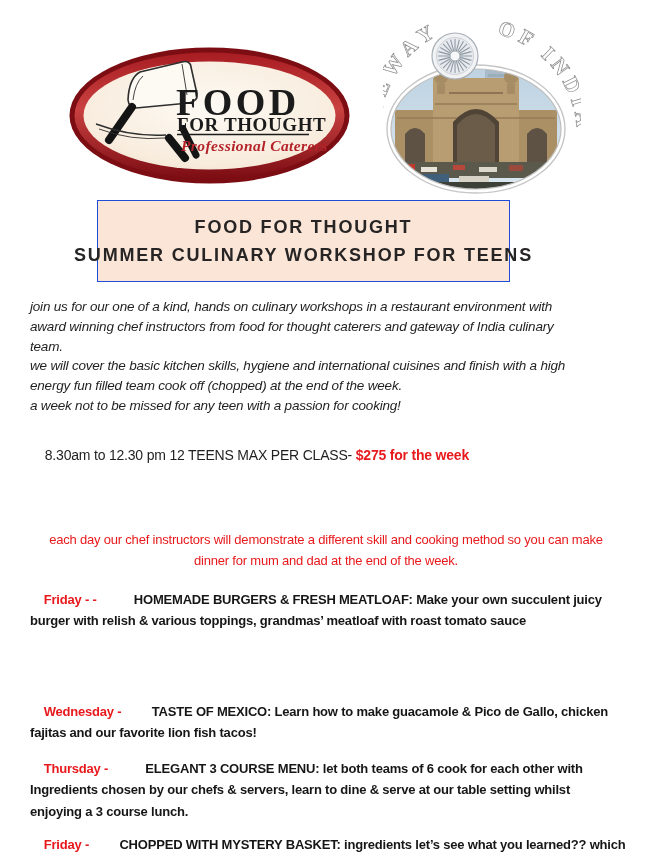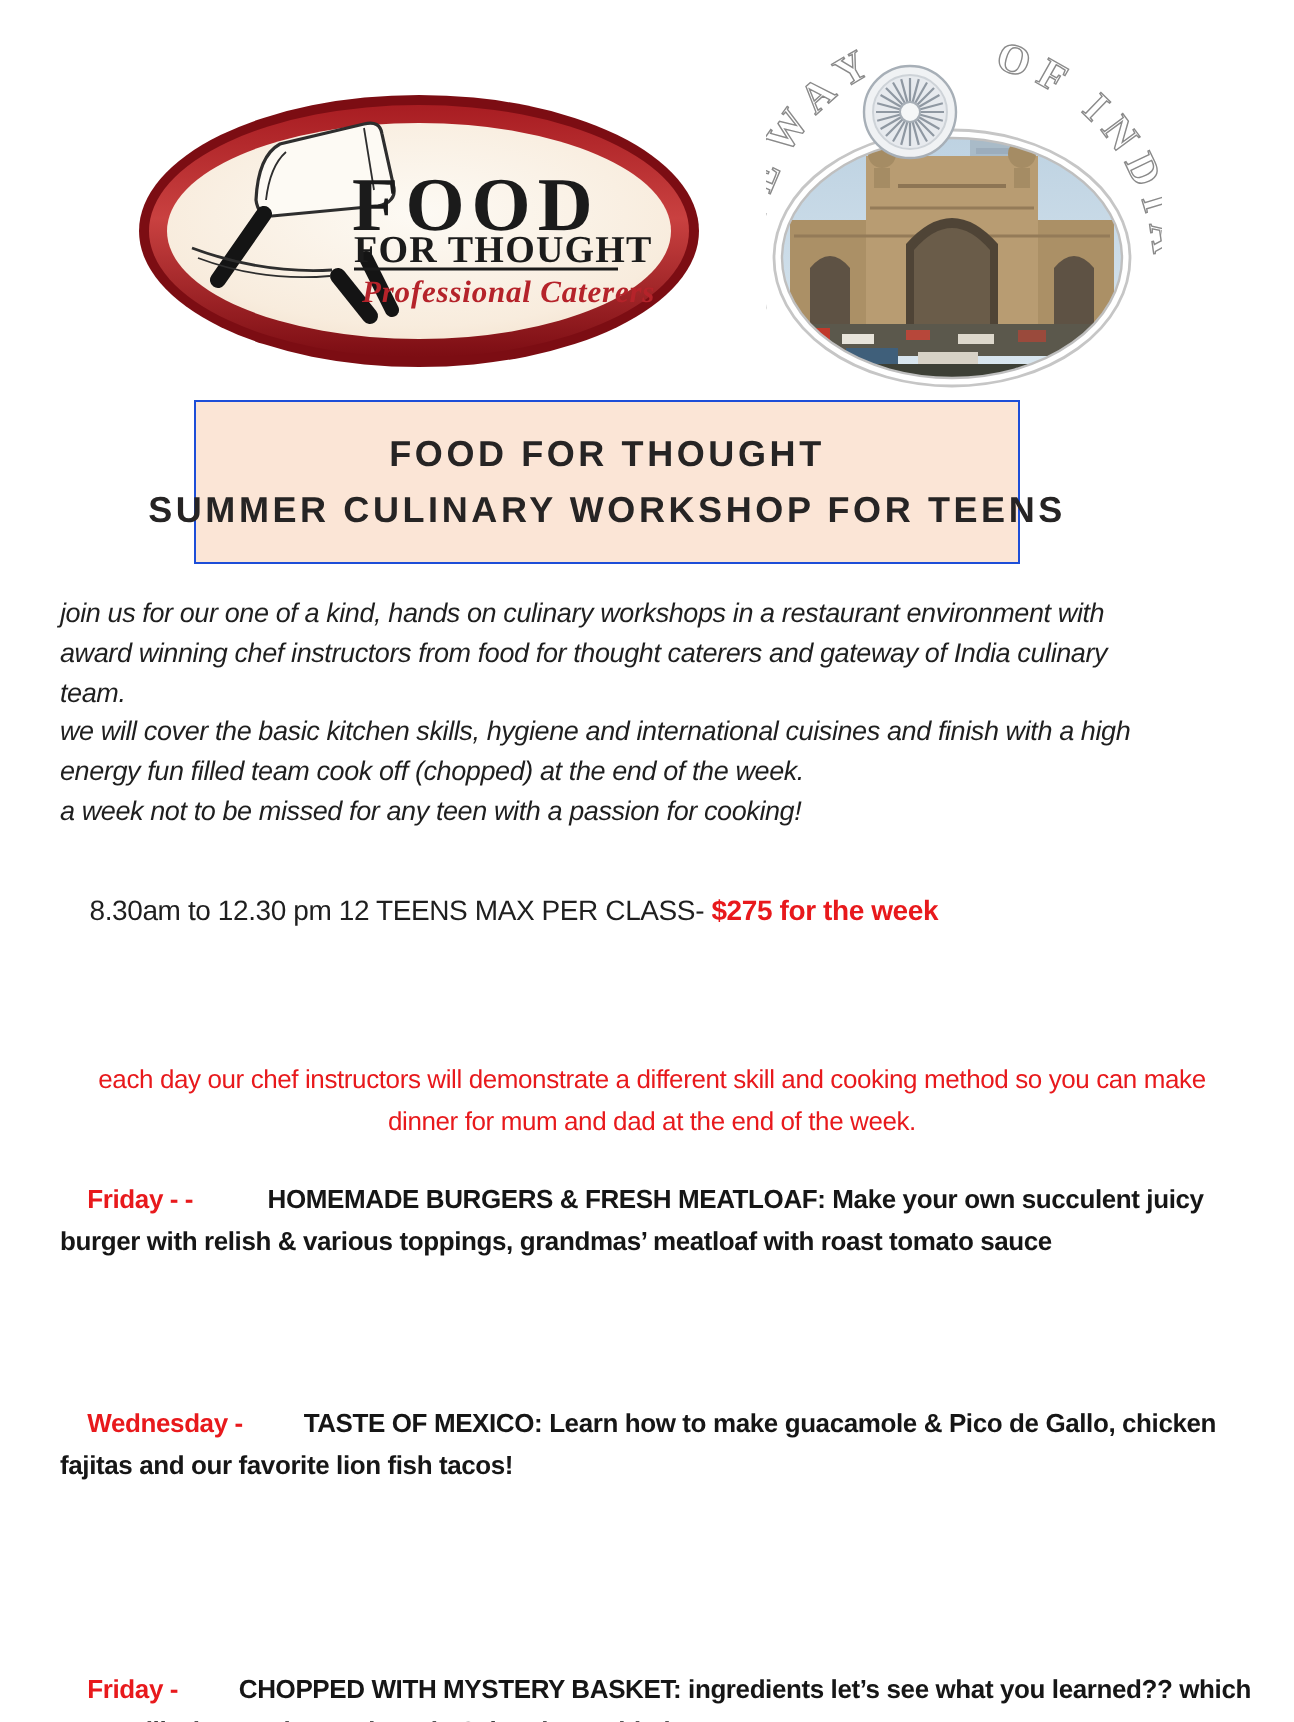--- a/index.html
+++ b/index.html
@@ -183,19 +183,24 @@
     <span class="day-label">Friday - -</span><span class="day-desc">   HOMEMADE BURGERS &amp; FRESH MEATLOAF: Make your own succulent juicy
 burger with relish &amp; various toppings, grandmas’ meatloaf with roast tomato sauce</span>
   </div>
 
 
   <div class="abs txt dayrow wed">
     <span class="day-label">Wednesday -</span><span class="day-desc"> TASTE OF MEXICO: Learn how to make guacamole &amp; Pico de Gallo, chicken
 fajitas and our favorite lion fish tacos!</span>
   </div>
 
+  <div class="abs txt dayrow thu">
+    <span class="day-label">Thursday -</span><span class="day-desc">   ELEGANT 3 COURSE MENU: let both teams of 6 cook for each other with
+Ingredients chosen by our chefs &amp; servers, learn to dine &amp; serve at our table setting whilst
+enjoying a 3 course lunch.</span>
+  </div>
 
   <div class="abs txt dayrow fri">
     <span class="day-label">Friday -</span><span class="day-desc"> CHOPPED WITH MYSTERY BASKET: ingredients let’s see what you learned?? which
 team will win our chopped trophy?  lunch provided.</span>
   </div>
 
 </div>
 
 </body></html>

